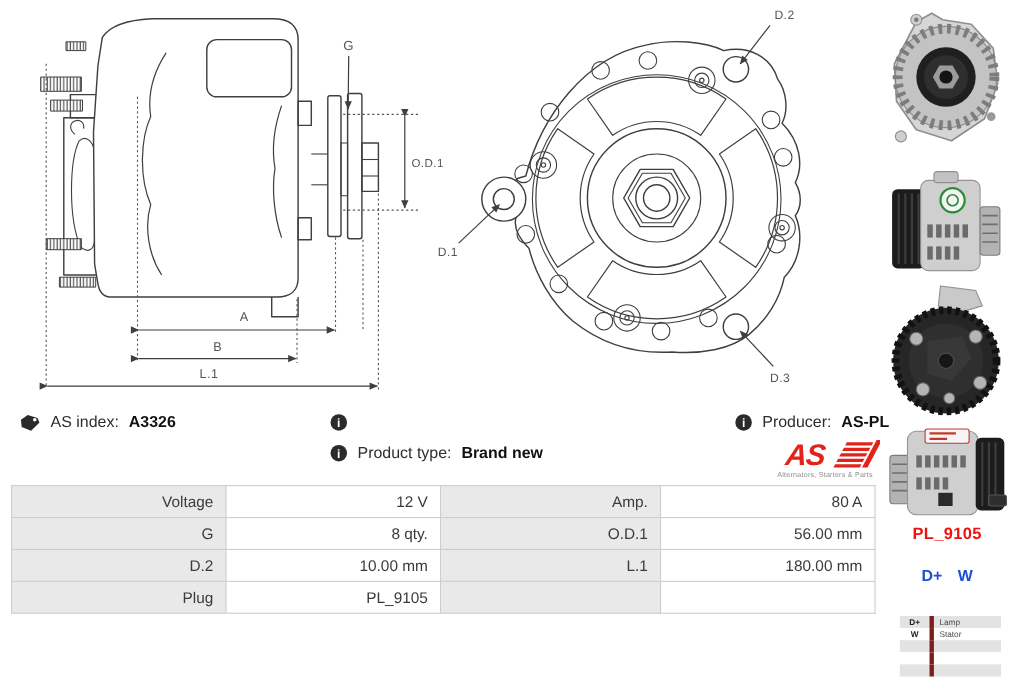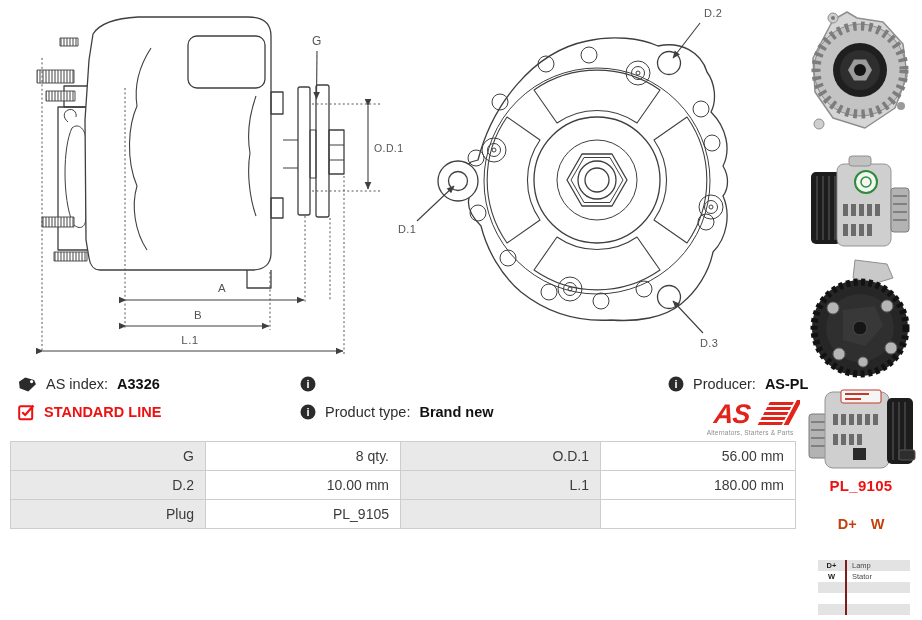--- a/index.html
+++ b/index.html
@@ -26,26 +26,26 @@
   table.specs td{border:1px solid var(--table-border);height:29px;font-size:14px;
     color:#3b3b3b;text-align:right;padding-right:11px;overflow:hidden;white-space:nowrap;}
   td.lbl{background:var(--table-label-bg);}
   td.val{background:#fff;}
 
   
   .photo{position:absolute;left:0;width:122px;display:flex;justify-content:center;cursor:pointer;}
   .plug-code{position:absolute;left:0;width:122px;text-align:center;
     color:var(--accent-red);font-weight:700;font-size:15px;letter-spacing:.3px;}
   .terminals{position:absolute;left:0;width:122px;text-align:center;
-    font-weight:700;font-size:14.5px;color:#c2410c;}
+    font-weight:700;font-size:14.5px;color:#1d4ed8;}
   .terminals span{margin:0 7px;}
   table.legend{border-collapse:separate;border-spacing:0;width:92px;font-size:7.5px;color:#4a4a4a;}
   table.legend td{height:11px;padding:0 0 0 5px;vertical-align:middle;}
   table.legend td.k{width:27px;text-align:center;font-weight:700;color:#222;padding:0;}
-  table.legend td.d{border-left:2px solid #7f1d1d;}
+  table.legend td.d{border-left:4px solid #7f1d1d;}
   table.legend tr.g td{background:#e3e3e3;}
   table.legend tr.w td{background:#fff;}
 
   
   .logo{display:flex;flex-direction:column;align-items:center;}
   .tagline{font-size:6.5px;color:#8d8d8d;letter-spacing:.2px;margin-top:1px;}
 
   svg text{font-family:"Liberation Sans","DejaVu Sans",sans-serif;}
 </style>
 </head>
@@ -213,29 +213,20 @@
     <div class="info-item">
       <svg width="19" height="17" viewBox="0 0 19 17">
         <path d="M8.2,1.2 L16.6,5.0 L17.8,9.4 L9.2,15.6 L1.2,11.2 L1.4,4.6 Z" fill="#2b2b2b" transform="rotate(-8 9 8)"></path>
         <circle cx="13.6" cy="5.6" r="1.6" fill="#fff"></circle>
       </svg>
       <span class="lab">AS index:</span>
       <b>A3326</b>
     </div>
   </div>
 
-  <div class="abs" style="left:18px;top:404px">
-    <div class="info-item">
-      <svg width="17" height="17" viewBox="0 0 17 17">
-        <rect x="1.2" y="2.2" width="13" height="13" rx="1.5" fill="none" stroke="#ee1111" stroke-width="2"></rect>
-        <polyline points="4.2,8.2 7.2,11 15.5,1.5" fill="none" stroke="#ee1111" stroke-width="2.2"></polyline>
-      </svg>
-      <span class="red-bold">STANDARD LINE</span>
-    </div>
-  </div>
 
   <div class="abs" style="left:300px;top:376px">
     <div class="info-item">
       <svg width="16" height="16" viewBox="0 0 16 16">
         <circle cx="8" cy="8" r="7.5" fill="#2b2b2b"></circle>
         <text x="8" y="12" font-size="11" font-weight="bold" fill="#fff" text-anchor="middle" font-family="Liberation Serif, DejaVu Serif, serif">i</text>
       </svg>
     </div>
   </div>
 
@@ -277,20 +268,26 @@
   </div>
 
   <table class="specs abs" style="left:10px;top:441px">
     <colgroup>
         <col style="width:195px">
         <col style="width:195px">
         <col style="width:200px">
         <col style="width:195px">
       </colgroup>
     <tbody>
+      <tr>
+        <td class="lbl">Voltage</td>
+        <td class="val">12 V</td>
+        <td class="lbl">Amp.</td>
+        <td class="val">80 A</td>
+      </tr>
       <tr>
         <td class="lbl">G</td>
         <td class="val">8 qty.</td>
         <td class="lbl">O.D.1</td>
         <td class="val">56.00 mm</td>
       </tr>
       <tr>
         <td class="lbl">D.2</td>
         <td class="val">10.00 mm</td>
         <td class="lbl">L.1</td>

